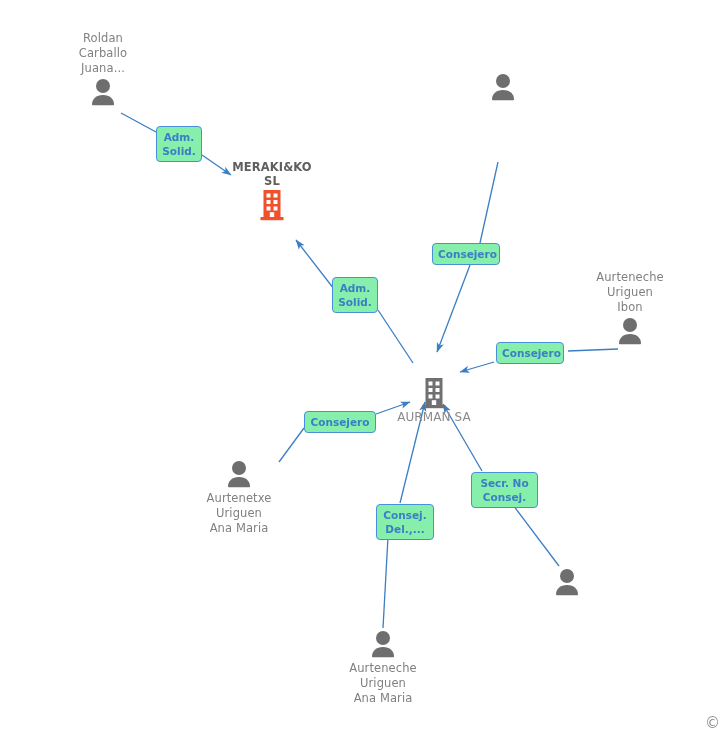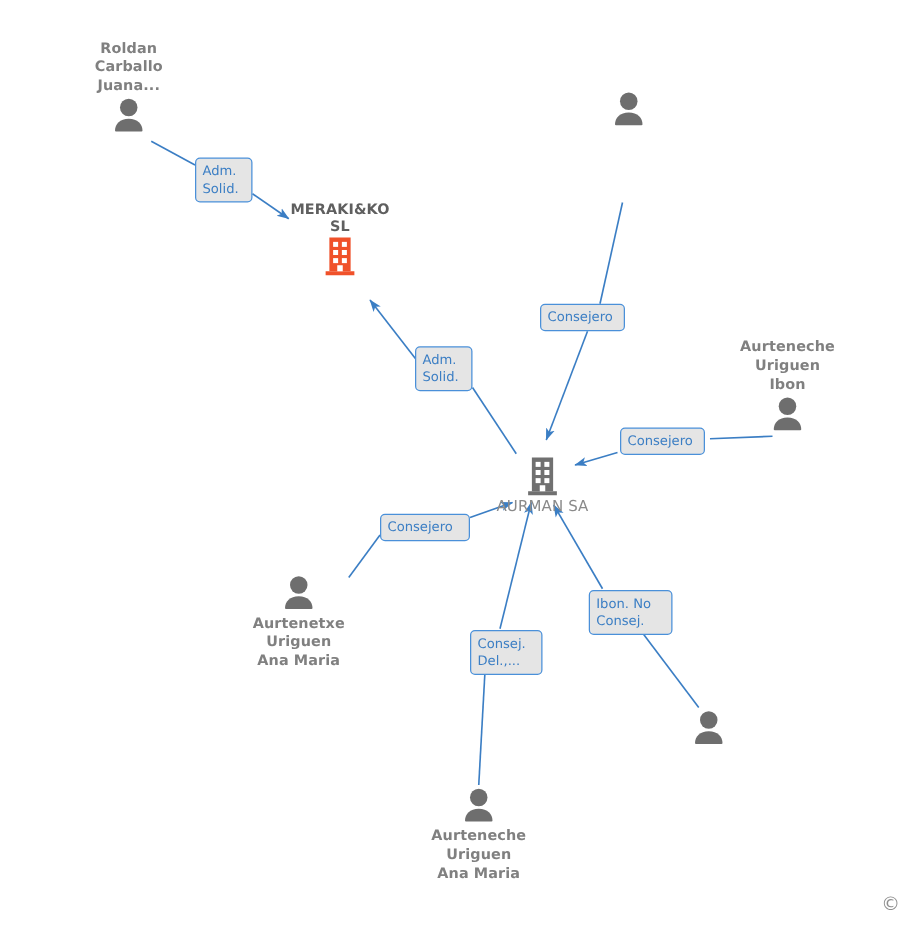--- a/index.html
+++ b/index.html
@@ -40,21 +40,21 @@
     display: block;
     font-size: 11.5px;
     line-height: 15px;
     color: #808080;
     white-space: pre-line;
     letter-spacing: 0.1px;
   }
 
   
   .node-person { width: 110px; }
-  .node-person .node-label { color: #808080; font-weight: bold; }
+  .node-person .node-label { color: #808080; }
   .node-person .icon-wrap { margin-top: 2px; }
 
   
   .node-person.label-below .node-label { margin-top: 3px; }
 
   
   .node-company { width: 120px; }
   .node-company .node-label {
     font-weight: bold;
     color: #6b6b6b;
@@ -65,30 +65,31 @@
   .node-company.plain .node-label {
     font-weight: normal;
     color: #8a8a8a;
     font-size: 12px;
   }
 
   
   .rel-label {
     position: absolute;
     box-sizing: border-box;
-    background: #e5e5e5;
+    background: #86efac;
     border: 1px solid #4a90d9;
     border-radius: 4px;
     color: #3b7ec4;
     font-size: 10.5px;
     line-height: 14px;
-    text-align: left;
+    text-align: center;
     padding: 3px 5px;
     white-space: pre-line;
     box-shadow: 0 0 0 0 rgba(0,0,0,0);
+    font-weight: bold;
   }
 
   
   #watermark {
     position: absolute;
     right: 8px;
     bottom: 8px;
     display: flex;
     align-items: center;
     gap: 5px;
@@ -166,21 +167,21 @@
 
   <div class="rel-label" style="left:432px; top:243px; width:68px;">Consejero</div>
 
   <div class="rel-label" style="left:496px; top:342px; width:68px;">Consejero</div>
 
   <div class="rel-label" style="left:304px; top:411px; width:72px;">Consejero</div>
 
   <div class="rel-label" style="left:376px; top:504px; width:58px;">Consej.
 Del.,...</div>
 
-  <div class="rel-label" style="left:471px; top:472px; width:67px;">Ibon.  No
+  <div class="rel-label" style="left:471px; top:472px; width:67px;">Secr.  No
 Consej.</div>
 
   <div class="node node-person" style="left:48px; top:31px;">
     <span class="node-label">Roldan
 Carballo
 Juana...</span>
     <span class="icon-wrap">
       <svg width="32" height="28" viewBox="0 0 32 28" xmlns="http://www.w3.org/2000/svg">
         <circle cx="16" cy="8" r="7" fill="#6e6e6e"></circle>
         <path d="M16 17c-7 0-11 4.2-11 9.4 0 0.5 0.3 0.8 0.8 0.8h20.4c0.5 0 0.8-0.3 0.8-0.8C27 21.2 23 17 16 17z" fill="#6e6e6e"></path>
@@ -220,21 +221,21 @@
 Uriguen
 Ibon</span>
     <span class="icon-wrap">
       <svg width="32" height="28" viewBox="0 0 32 28" xmlns="http://www.w3.org/2000/svg">
         <circle cx="16" cy="8" r="7" fill="#6e6e6e"></circle>
         <path d="M16 17c-7 0-11 4.2-11 9.4 0 0.5 0.3 0.8 0.8 0.8h20.4c0.5 0 0.8-0.3 0.8-0.8C27 21.2 23 17 16 17z" fill="#6e6e6e"></path>
       </svg>
     </span>
   </div>
 
-  <div class="node node-company plain label-below" style="left:374px; top:364px;">
+  <div class="node node-company plain label-below" style="left:374px; top:376px;">
     <span class="icon-wrap">
       <svg width="30" height="34" viewBox="0 0 30 34" xmlns="http://www.w3.org/2000/svg">
         <rect x="6.5" y="2" width="17" height="27" fill="#707070"></rect>
         <rect x="3.5" y="29" width="23" height="3.2" fill="#707070"></rect>
         <rect x="9.5" y="5.5" width="4" height="4" fill="#ffffff"></rect>
         <rect x="16.5" y="5.5" width="4" height="4" fill="#ffffff"></rect>
         <rect x="9.5" y="12" width="4" height="4" fill="#ffffff"></rect>
         <rect x="16.5" y="12" width="4" height="4" fill="#ffffff"></rect>
         <rect x="9.5" y="18.5" width="4" height="4" fill="#ffffff"></rect>
         <rect x="16.5" y="18.5" width="4" height="4" fill="#ffffff"></rect>

